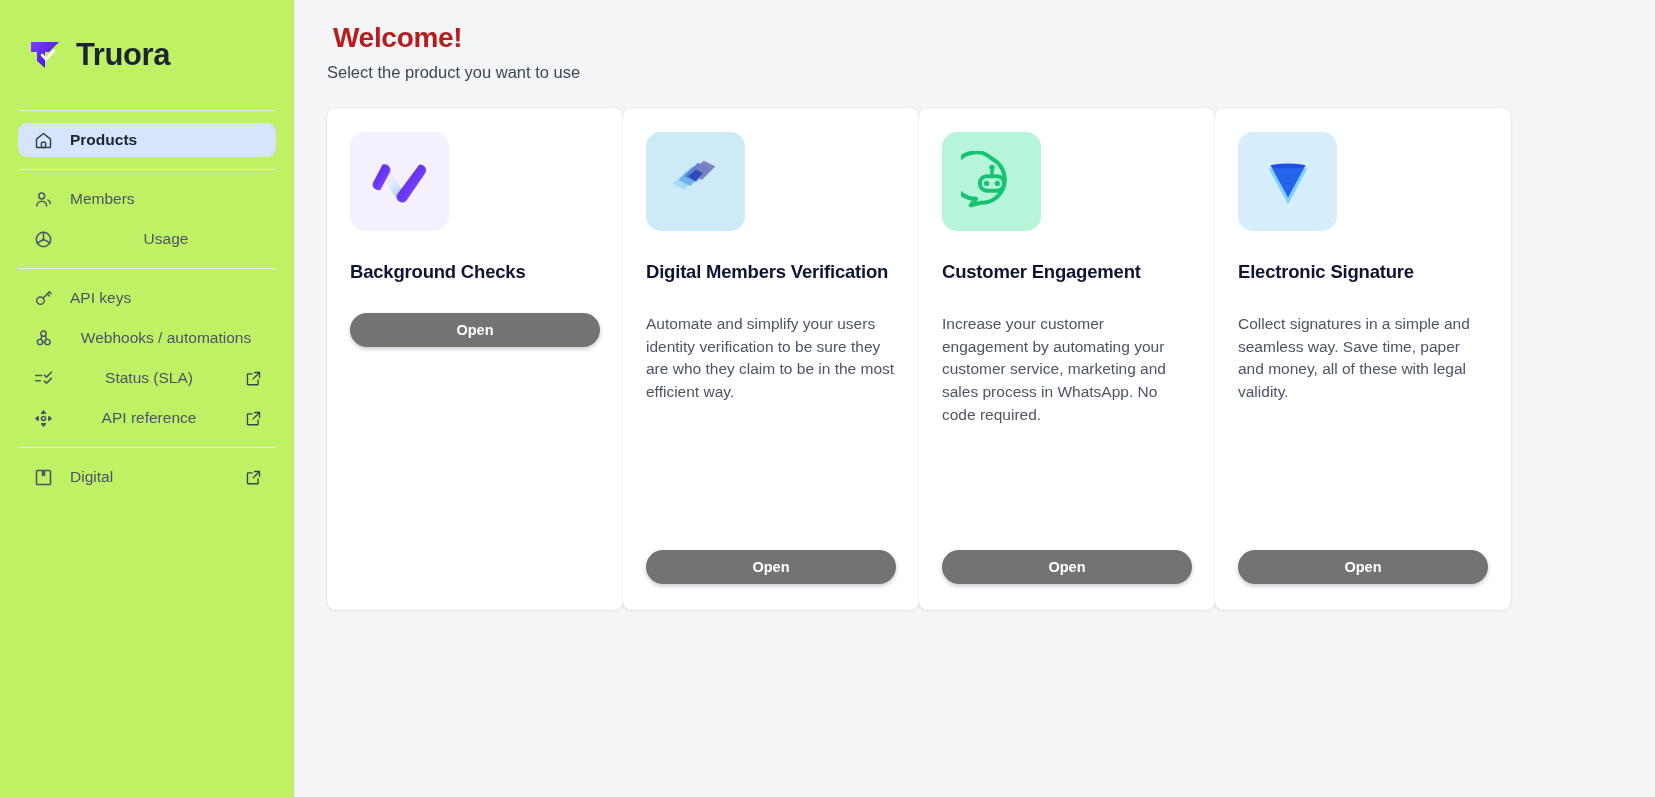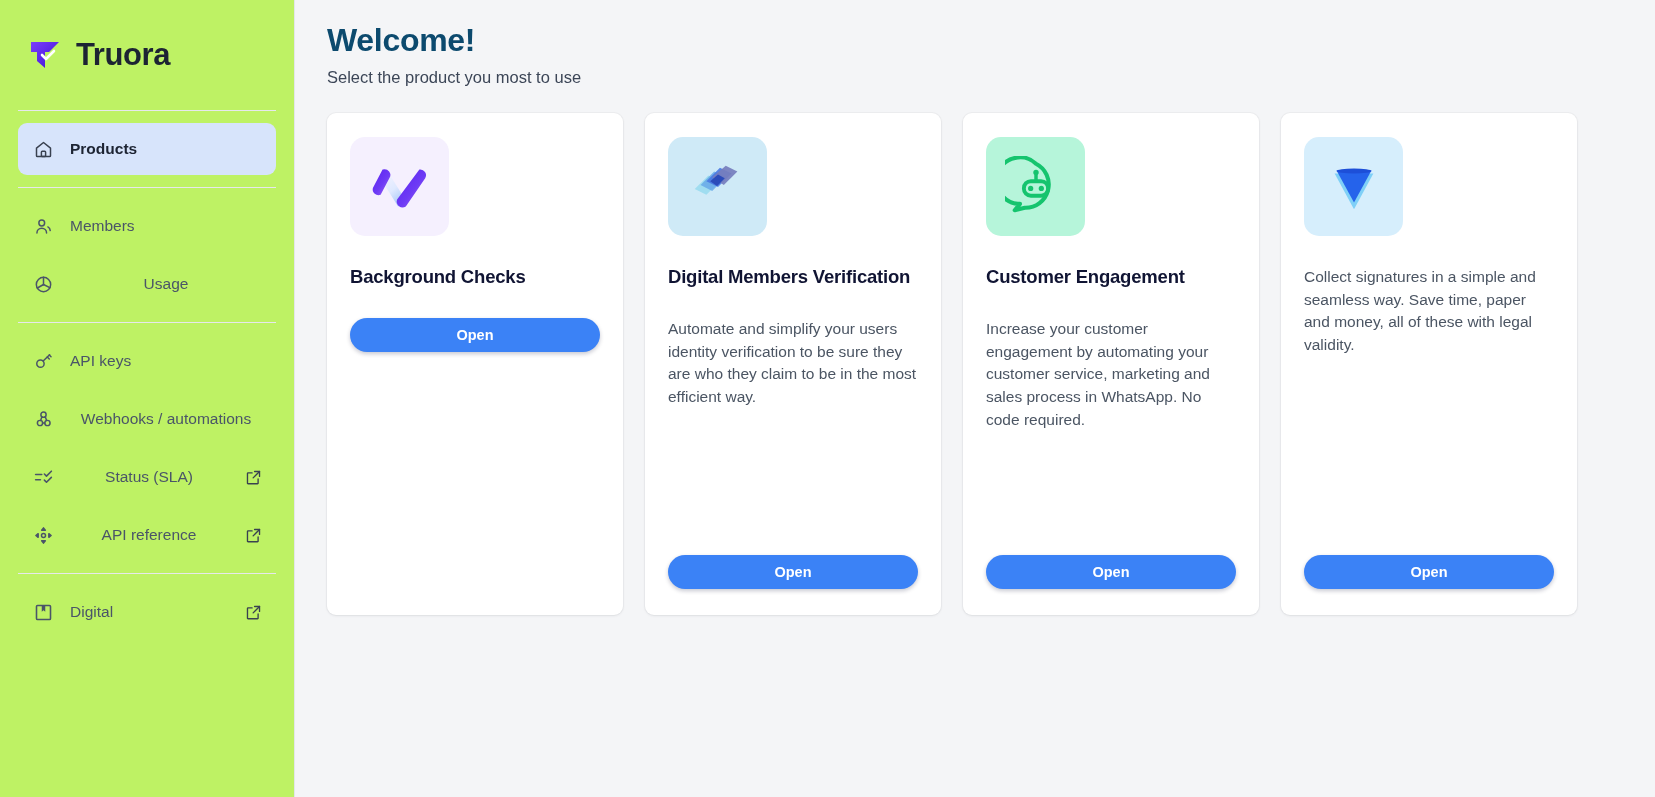--- a/index.html
+++ b/index.html
@@ -48,21 +48,21 @@
   .sb-divider {
     height: 1px;
     background: #e6e8ec;
     margin: 0 18px;
   }
   .nav-group { padding: 12px 18px; }
 
   .nav-item {
     display: flex;
     align-items: center;
-    height: 52px;
+    height: 34px;
     padding: 0 14px;
     border-radius: 9px;
     gap: 16px;
     cursor: pointer;
     color: #4a5568;
     font-size: 15.5px;
     position: relative;
   }
   .nav-item + .nav-item { margin-top: 6px; text-align: center; }
   .nav-item .ico {
@@ -84,35 +84,35 @@
 
   
   .main {
     flex: 1 1 auto;
     height: 797px;
     background: #f4f5f7;
     padding: 22px 40px 0 32px;
     overflow: hidden;
   }
   .page-title {
-    font-size: 32px;
-    font-weight: 700;
-    color: #0c4a6e;
+    font-size: 28px;
+    font-weight: 700;
+    color: #b91c1c;
     letter-spacing: -0.3px;
     margin-bottom: 9px;
+    margin-left: 6px;
   }
   .page-subtitle {
     font-size: 16.5px;
     color: #3c4657;
     margin-bottom: 26px;
   }
 
   .cards {
     display: flex;
-    gap: 22px;
     align-items: stretch;
   }
   .card {
     width: 296px;
     flex: 0 0 296px;
     height: 502px;
     background: #ffffff;
     border-radius: 9px;
     box-shadow: 0 1px 3px rgba(16,24,40,0.07), 0 0 0 1px rgba(16,24,40,0.03);
     padding: 24px 23px 26px 23px;
@@ -139,21 +139,21 @@
   .card-desc {
     font-size: 15.5px;
     line-height: 1.46;
     color: #4b5563;
     flex: 1 1 auto;
   }
   .open-btn {
     height: 34px;
     border: none;
     border-radius: 18px;
-    background: #3b82f6;
+    background: #737373;
     color: #ffffff;
     font-family: "Liberation Sans", sans-serif;
     font-size: 14.5px;
     font-weight: 700;
     cursor: pointer;
     width: 100%;
     box-shadow: 0 2px 4px rgba(5,10,48,0.22);
   }
 </style>
 </head>
@@ -309,21 +309,21 @@
           </svg>
         </span>
       </div>
     </div>
 
   </aside>
 
   <main class="main">
 
     <h1 class="page-title">Welcome!</h1>
-    <p class="page-subtitle">Select the product you most to use</p>
+    <p class="page-subtitle">Select the product you want to use</p>
 
     <div class="cards">
 
       <div class="card">
         <div class="card-icon" style="background:#f5f0fe">
           <svg width="62" height="62" viewBox="0 0 64 64">
             <defs>
               <linearGradient id="bc1" x1="0" y1="0" x2="1" y2="1">
                 <stop offset="0%" stop-color="#5b21f0"></stop>
                 <stop offset="55%" stop-color="#6d3af5"></stop>
@@ -378,19 +378,20 @@
       </div>
 
       <div class="card">
         <div class="card-icon" style="background:#d6eefc">
           <svg width="62" height="62" viewBox="0 0 64 64">
             <path d="M12 18 L52 18 L32 55 Z" fill="#7fd0f7"></path>
             <path d="M14 15 L50 15 L32 48 Z" fill="#2563eb"></path>
             <ellipse cx="32" cy="15.5" rx="18" ry="2.6" fill="#1d4fd8"></ellipse>
           </svg>
         </div>
+        <div class="card-title">Electronic Signature</div>
         <div class="card-desc">Collect signatures in a simple and seamless way. Save time, paper and money, all of these with legal validity.</div>
         <button class="open-btn">Open</button>
       </div>
 
     </div>
   </main>
 </div>
 
 </body></html>

